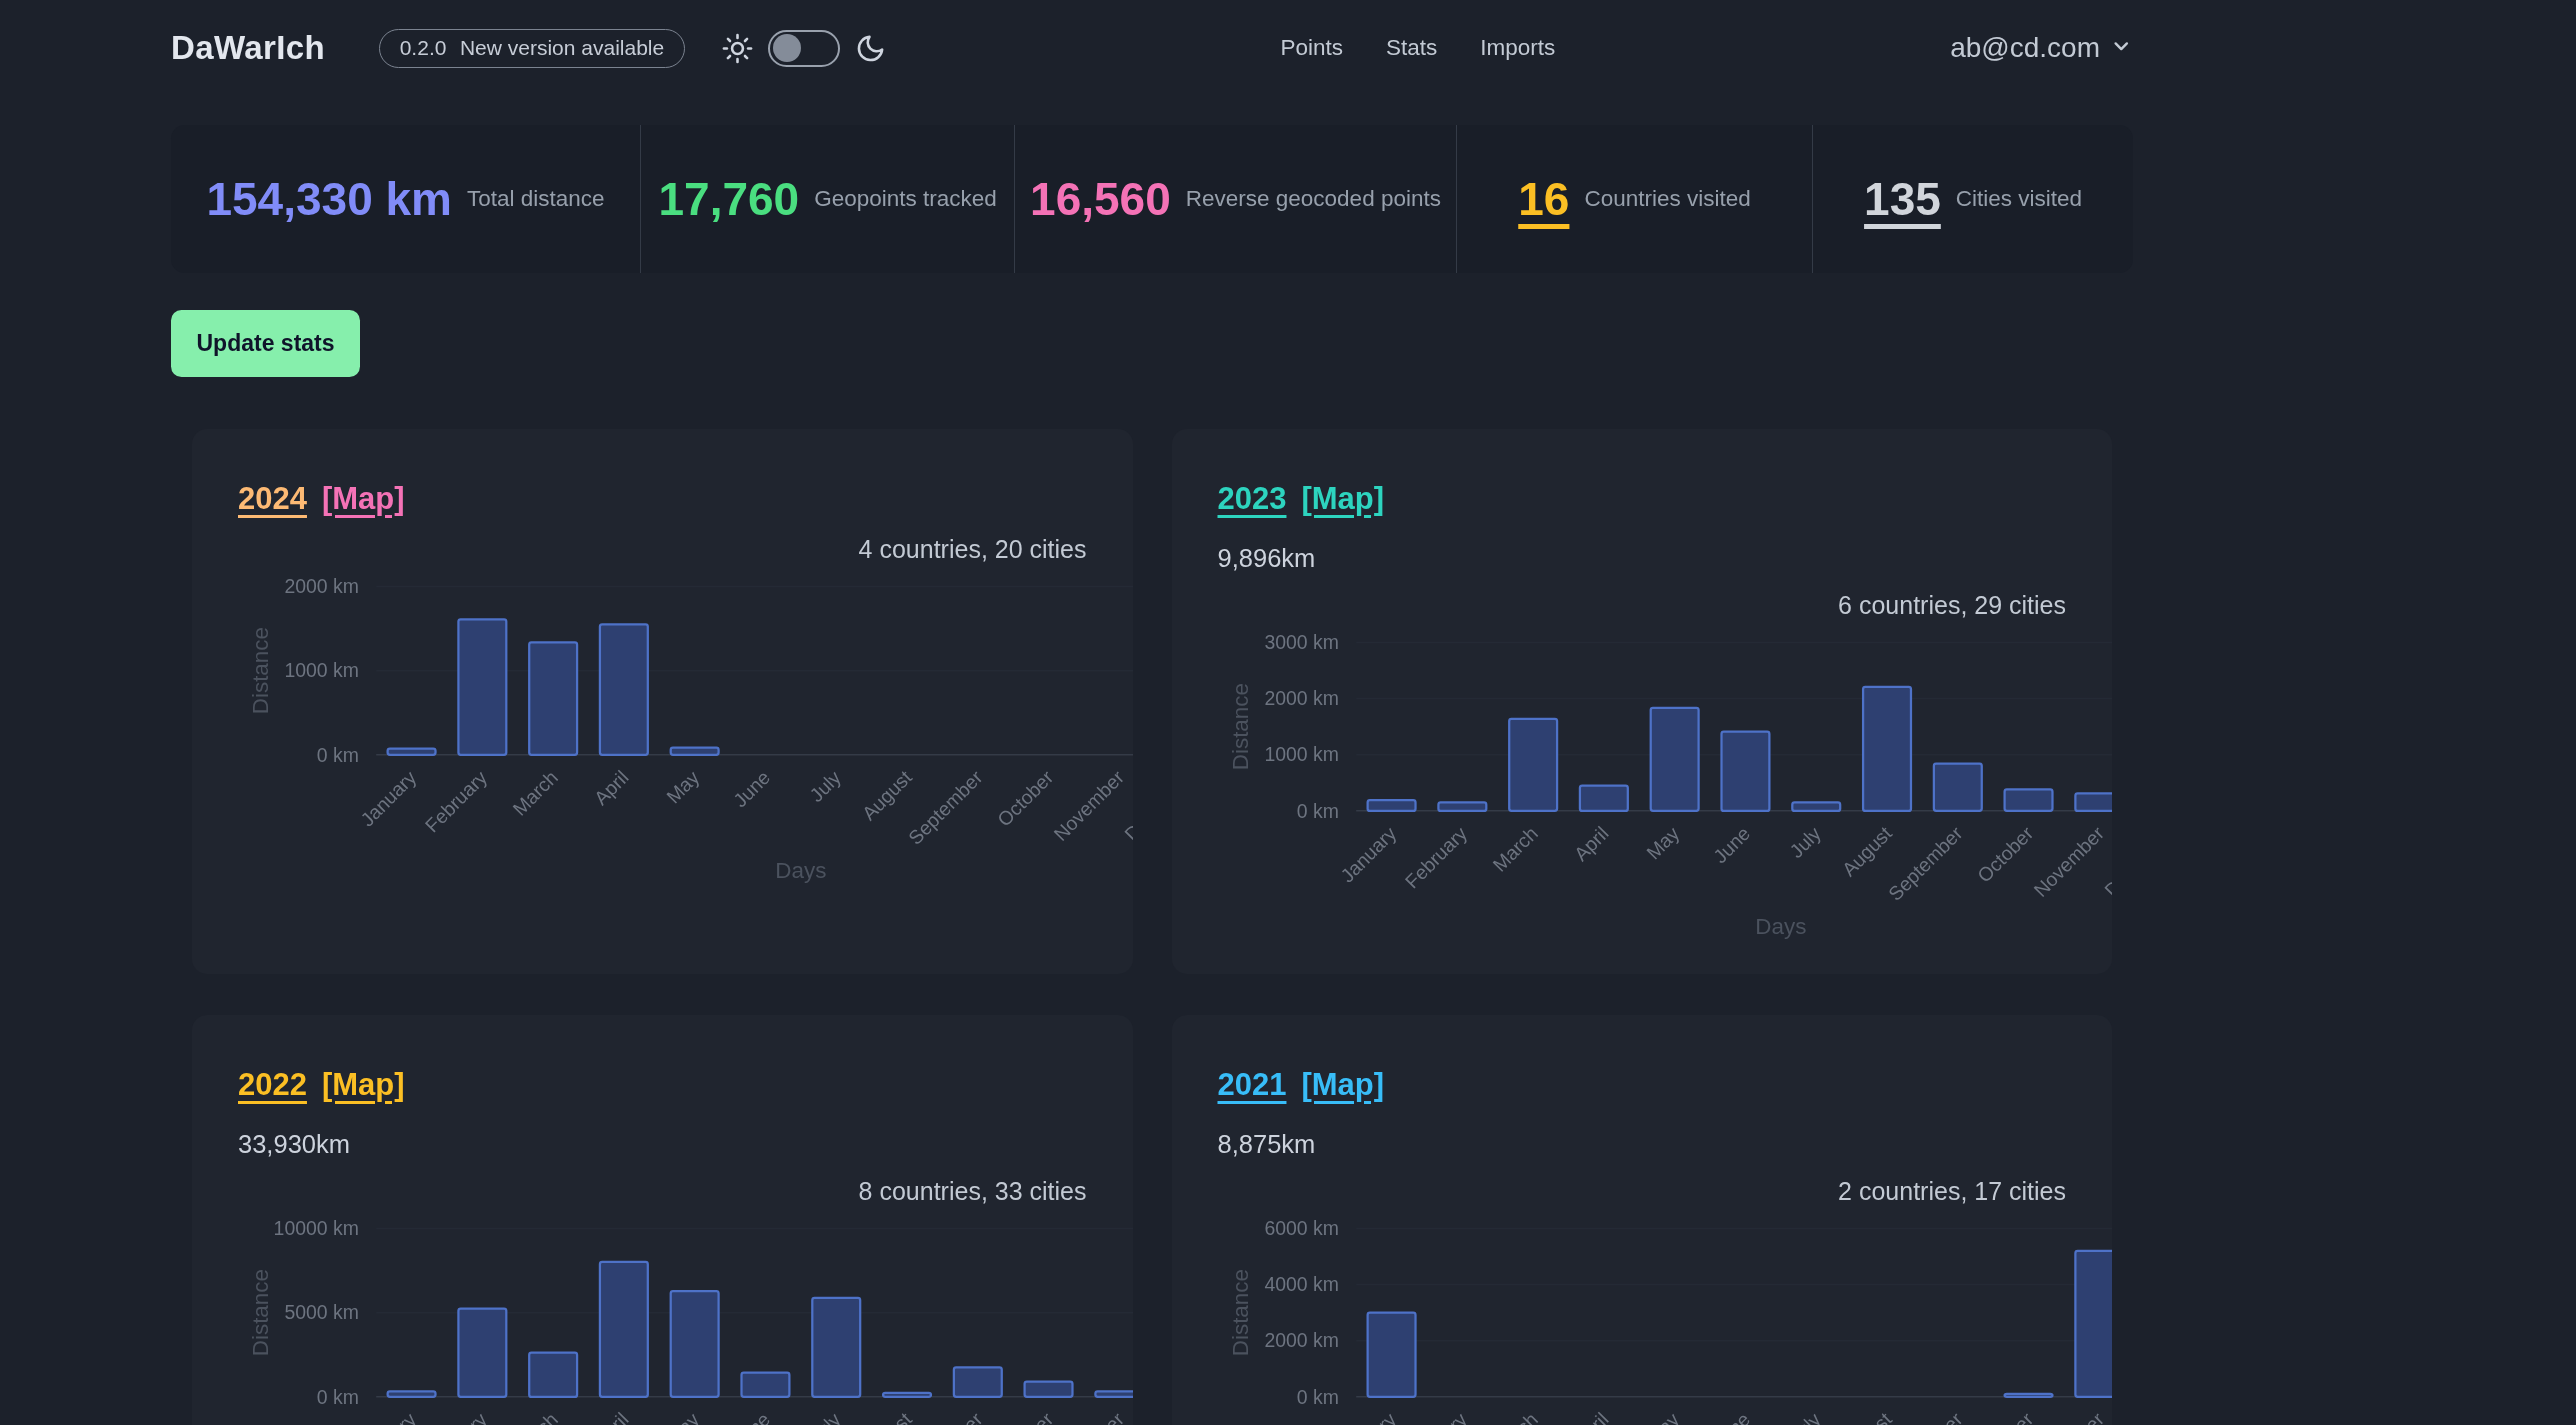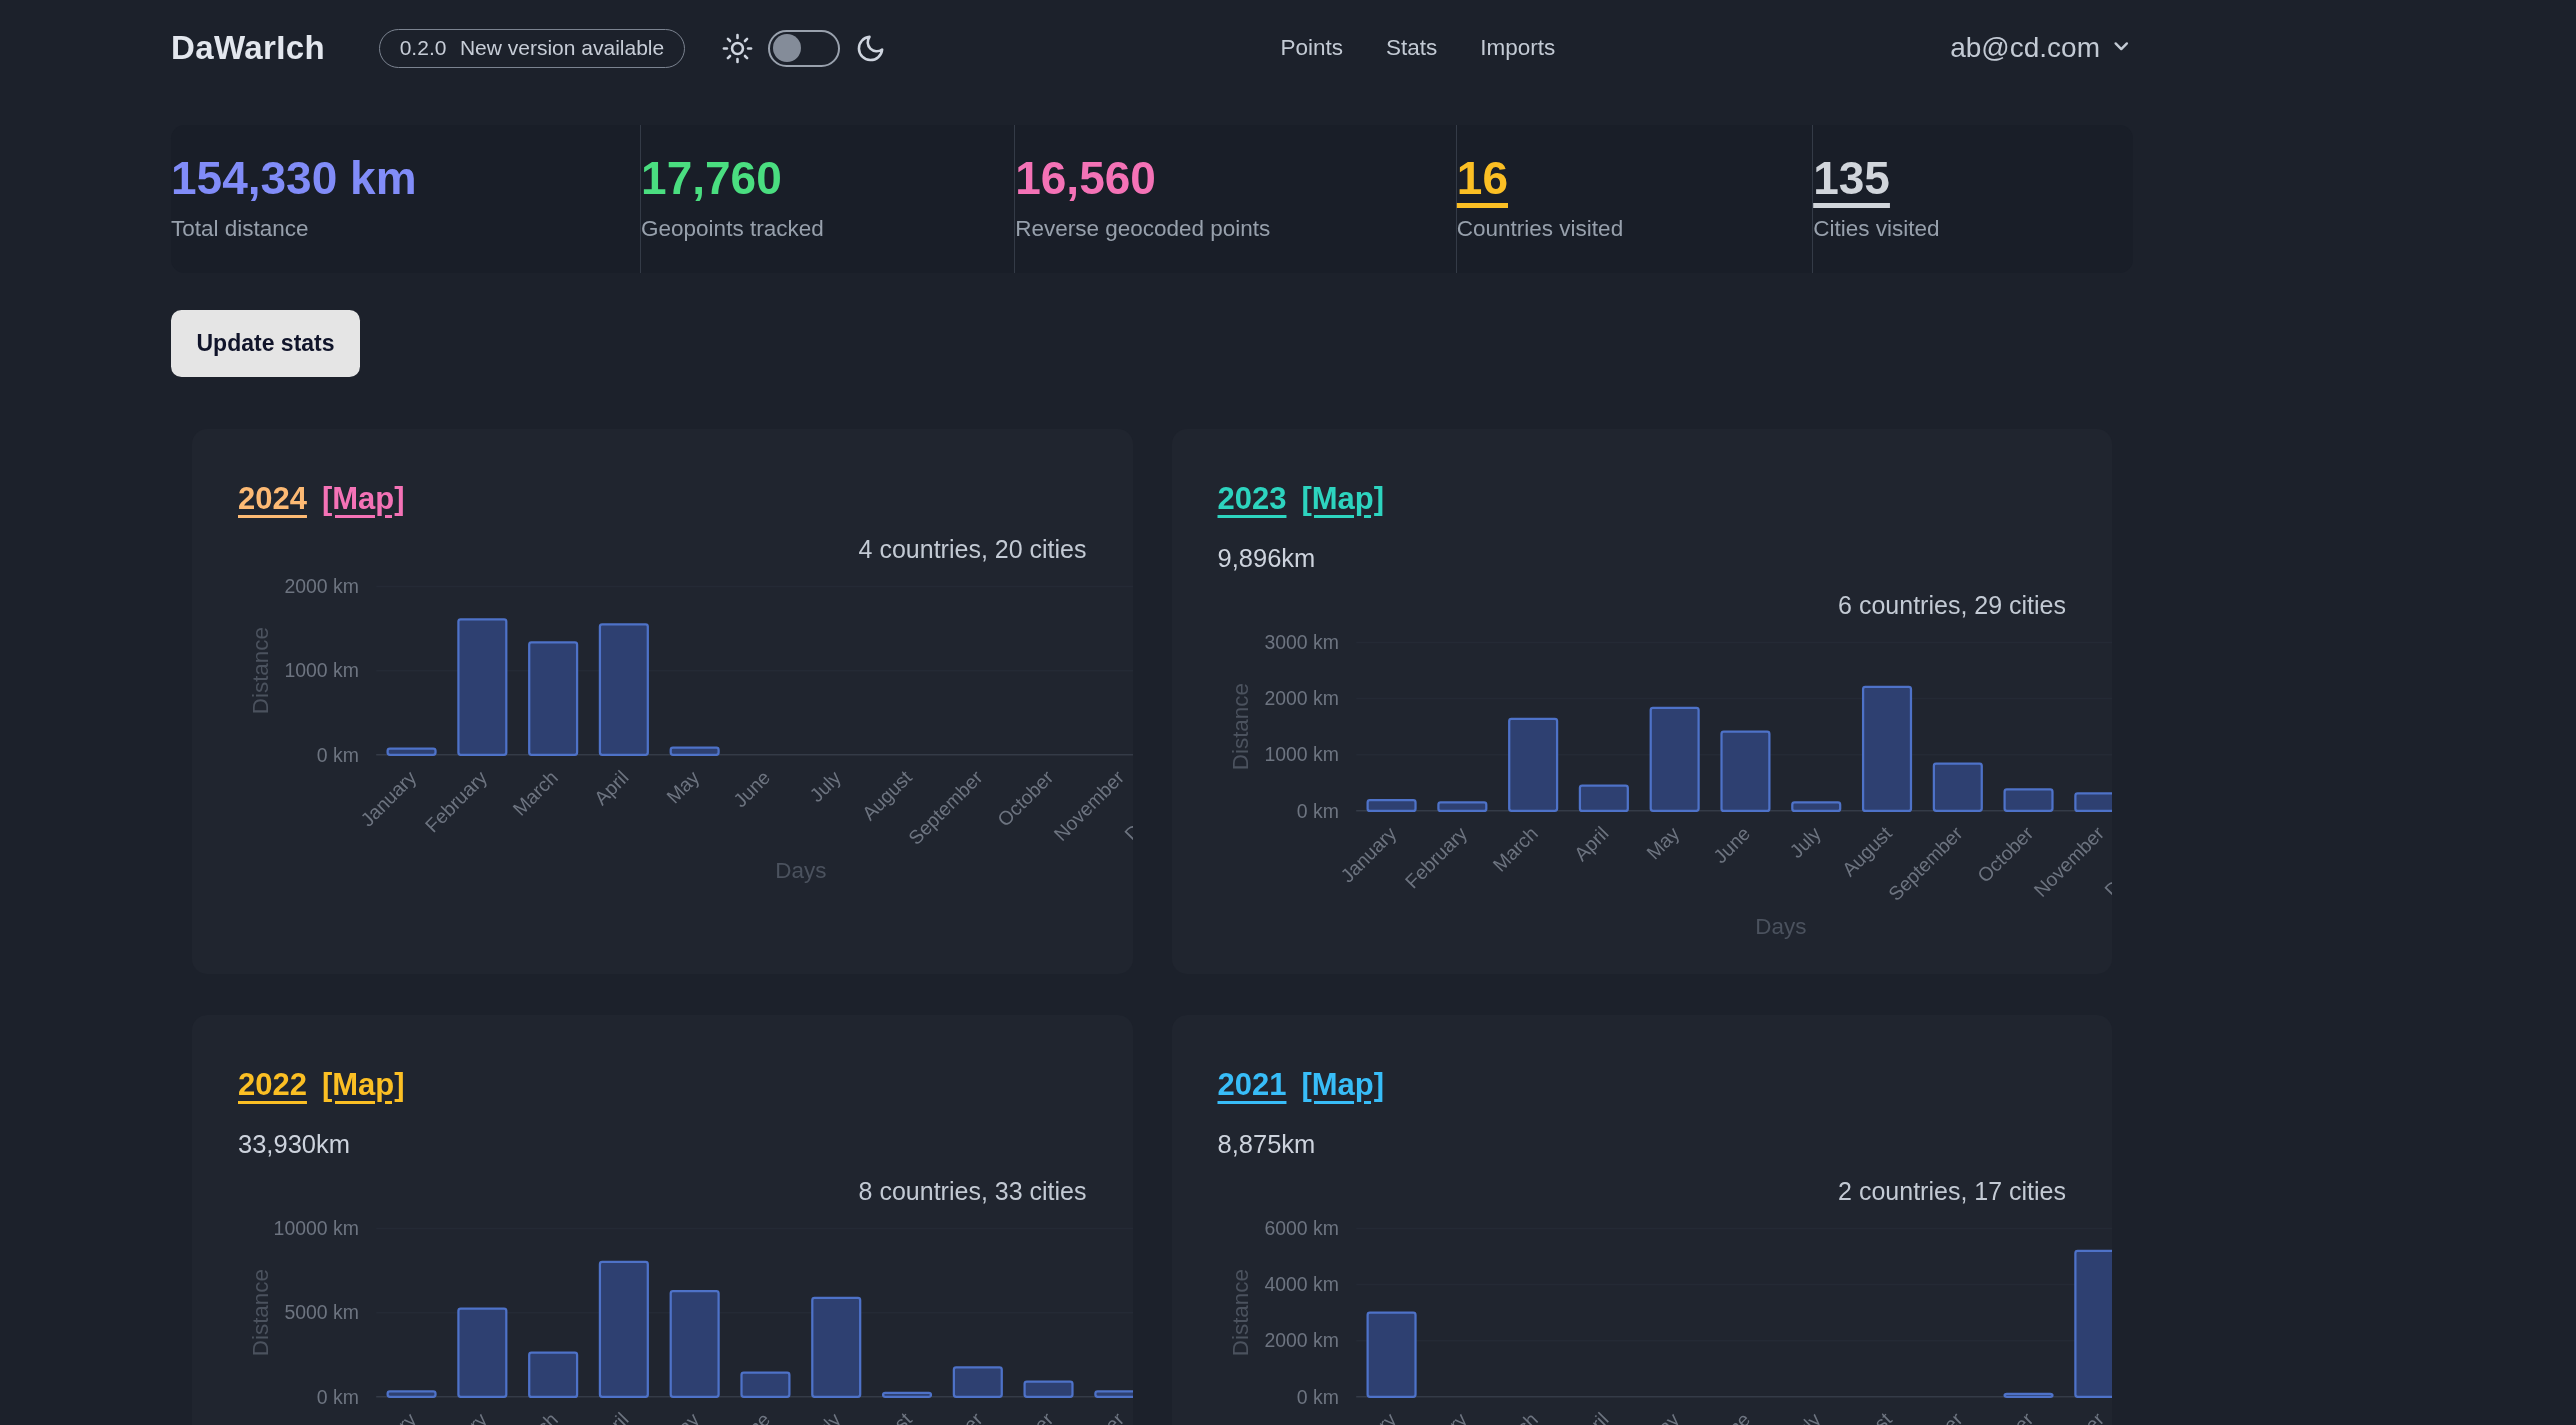--- a/index.html
+++ b/index.html
@@ -37,36 +37,36 @@
   nav{display:flex;align-items:center;gap:43px;}
   nav a{font-size:22.5px;color:#c3cad4;text-decoration:none;cursor:pointer;}
   .user-menu{display:flex;align-items:center;gap:10.5px;font-size:28px;color:#c3cad4;cursor:pointer;}
 
   
   .stats-bar{
     margin:28.5px 171px 0;height:148px;background:#191e28;border-radius:13.5px;
     display:flex;align-items:stretch;
   }
   .stat-cell{
-    display:flex;flex-direction:column;align-items:flex-start;justify-content:center;gap:15px;
+    display:flex;align-items:center;justify-content:center;gap:15px;
   }
   .stat-cell + .stat-cell{border-left:1.5px solid #343b47;}
   .stat-cell:nth-child(1){flex:1.32;}
   .stat-cell:nth-child(2){flex:1.05;}
   .stat-cell:nth-child(3){flex:1.24;}
   .stat-cell:nth-child(4){flex:1.0;}
   .stat-cell:nth-child(5){flex:0.9;}
   .stat-value{font-size:46px;font-weight:bold;line-height:1;}
   .stat-value.underlined{text-decoration:underline;text-decoration-thickness:4.5px;text-underline-offset:9px;cursor:pointer;}
   .stat-label{font-size:22.5px;color:#97a0ac;}
 
   
   .update-btn{
     margin:37px 0 0 171px;
-    background:#e5e5e5;color:#10142a;border:none;border-radius:10.5px;
+    background:#86efac;color:#10142a;border:none;border-radius:10.5px;
     height:67px;padding:0 25.5px;font-size:23px;font-weight:bold;
     font-family:"Liberation Sans", sans-serif;cursor:pointer;
   }
 
   
   .cards{
     margin:52px 192px 0;
     display:grid;grid-template-columns:1fr 1fr;column-gap:39px;row-gap:41px;
   }
   .card{

